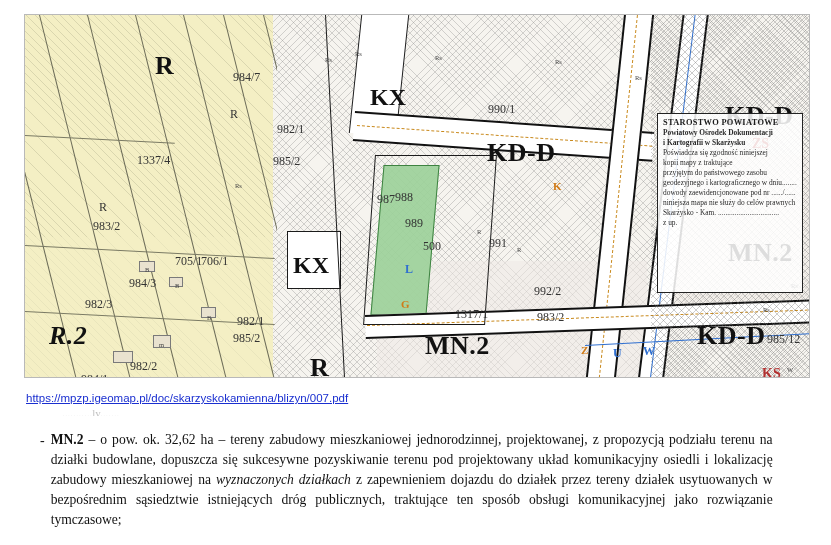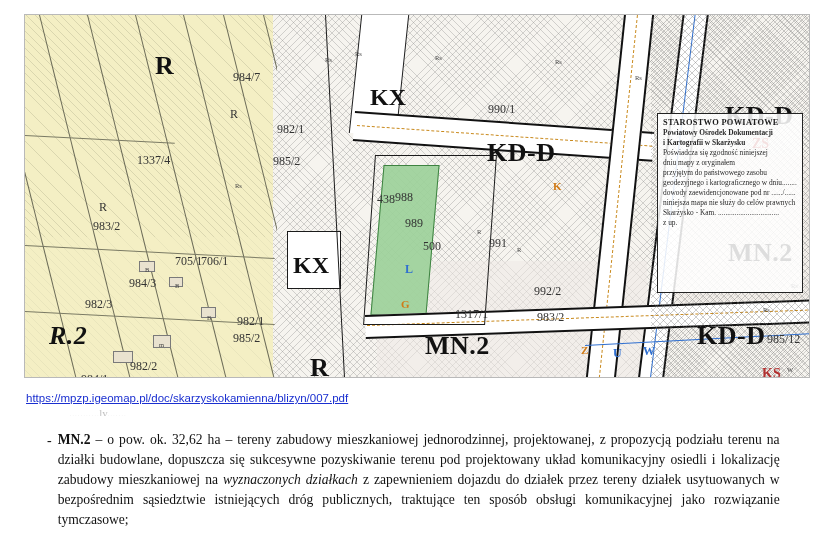--- a/index.html
+++ b/index.html
@@ -165,21 +165,20 @@
   }
 
   
   #text-block {
     position: absolute;
     left: 40px;
     top: 407px;
     width: 760px;
     font-family: "Liberation Serif", serif;
     color: #111;
-    margin-left: 7px;
   }
   #clipped-line {
     font-size: 11px;
     color: #8f8f8f;
     height: 9px;
     overflow: hidden;
     margin-left: 22px;
     opacity: 0.55;
   }
   #para-wrap {
@@ -293,21 +292,21 @@
         <div class="lbl lbl-parcel" style="left: 105px; top: 345px;">982/2</div>
         <div class="lbl lbl-parcel" style="left: 463px; top: 88px;">990/1</div>
         <div class="lbl lbl-parcel" style="left: 380px; top: 202px;">989</div>
         <div class="lbl lbl-parcel" style="left: 398px; top: 225px;">500</div>
         <div class="lbl lbl-parcel" style="left: 464px; top: 222px;">991</div>
         <div class="lbl lbl-parcel" style="left: 462px; top: 270px; padding-left: 47px;">992/2</div>
         <div class="lbl lbl-parcel" style="left: 430px; top: 293px;">1317/1</div>
         <div class="lbl lbl-parcel" style="left: 512px; top: 296px;">983/2</div>
         <div class="lbl lbl-parcel" style="left: 742px; top: 318px;">985/12</div>
         <div class="lbl lbl-parcel" style="left: 370px; top: 176px;">988</div>
-        <div class="lbl lbl-parcel" style="left: 352px; top: 178px;">438</div>
+        <div class="lbl lbl-parcel" style="left: 352px; top: 178px;">987</div>
       </div>
     <div id="tiny-labels">
         <div class="lbl lbl-tiny" style="left: 300px; top: 42px;">Rs</div>
         <div class="lbl lbl-tiny" style="left: 330px; top: 36px;">Rs</div>
         <div class="lbl lbl-tiny" style="left: 410px; top: 40px;">Rs</div>
         <div class="lbl lbl-tiny" style="left: 530px; top: 44px;">Rs</div>
         <div class="lbl lbl-tiny" style="left: 610px; top: 60px;">Rs</div>
         <div class="lbl lbl-tiny" style="left: 210px; top: 168px;">Rs</div>
         <div class="lbl lbl-tiny" style="left: 452px; top: 214px;">R</div>
         <div class="lbl lbl-tiny" style="left: 492px; top: 232px;">R</div>
@@ -329,21 +328,21 @@
         <div class="lbl lbl-orange" style="left: 376px; top: 284px;">G</div>
         <div class="lbl lbl-blue" style="left: 380px; top: 248px;">L</div>
       </div>
 
     <div id="stamp-box">
       <div class="stamp-title">STAROSTWO POWIATOWE</div>
       <div id="stamp-lines">
           <div class="stamp-line b">Powiatowy Ośrodek Dokumentacji</div>
           <div class="stamp-line b">i Kartografii w Skarżysku</div>
           <div class="stamp-line">Poświadcza się zgodność niniejszej</div>
-          <div class="stamp-line">dniu mapy z oryginałem</div>
+          <div class="stamp-line">kopii mapy z traktujące</div>
           <div class="stamp-line">przyjętym do państwowego zasobu</div>
           <div class="stamp-line">geodezyjnego i kartograficznego w dniu...........</div>
           <div class="stamp-line">dowody zaewidencjonowane pod nr ....../......</div>
           <div class="stamp-line">niniejsza mapa nie służy do celów prawnych</div>
           <div class="stamp-line">Skarżysko - Kam. .................................</div>
           <div class="stamp-line">z up.</div>
         </div>
     </div>
 
   </div>

